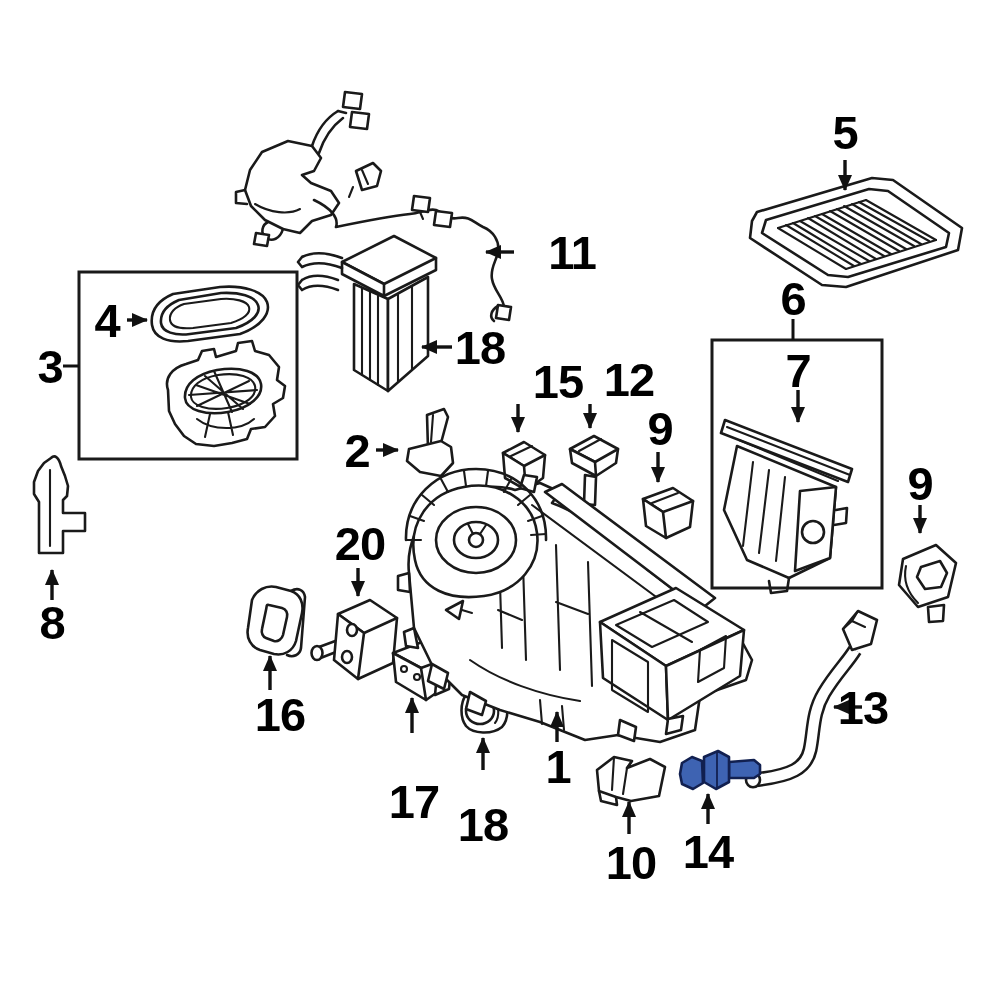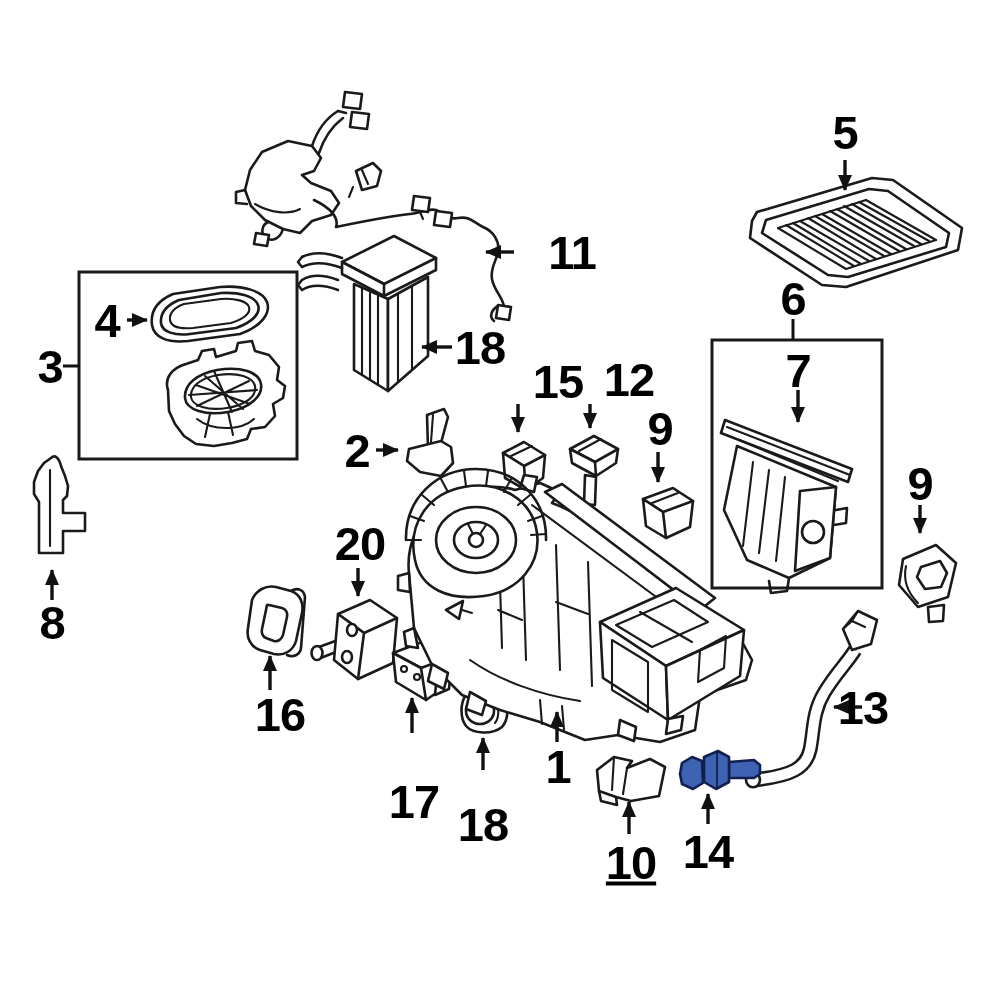--- a/index.html
+++ b/index.html
@@ -258,21 +258,21 @@
   <div class="plabel" style="left:558px;top:766px;">1</div>
   <div class="plabel" style="left:357px;top:450px;">2</div>
   <div class="plabel" style="left:50px;top:366px;">3</div>
   <div class="plabel" style="left:107px;top:320px;">4</div>
   <div class="plabel" style="left:845px;top:132px;">5</div>
   <div class="plabel" style="left:793px;top:298px;">6</div>
   <div class="plabel" style="left:798px;top:370px;">7</div>
   <div class="plabel" style="left:52px;top:622px;">8</div>
   <div class="plabel" style="left:660px;top:428px;">9</div>
   <div class="plabel" style="left:920px;top:483px;">9</div>
-  <div class="plabel" style="left:631px;top:862px;text-decoration:underline;">10</div>
+  <div class="plabel" style="left:631px;top:862px;">10</div>
   <div class="plabel" style="left:572px;top:252px;">11</div>
   <div class="plabel" style="left:592px;top:379px;margin-left:37px;">12</div>
   <div class="plabel" style="left:863px;top:707px;text-align:right;">13</div>
   <div class="plabel" style="left:708px;top:851px;">14</div>
   <div class="plabel" style="left:527px;top:381px;margin-left:31px;">15</div>
   <div class="plabel" style="left:280px;top:714px;">16</div>
   <div class="plabel" style="left:414px;top:757px;margin-top:44px;">17</div>
   <div class="plabel" style="left:483px;top:796px;margin-top:28px;">18</div>
   <div class="plabel" style="left:480px;top:347px;">18</div>
   <div class="plabel" style="left:360px;top:543px;">20</div>

